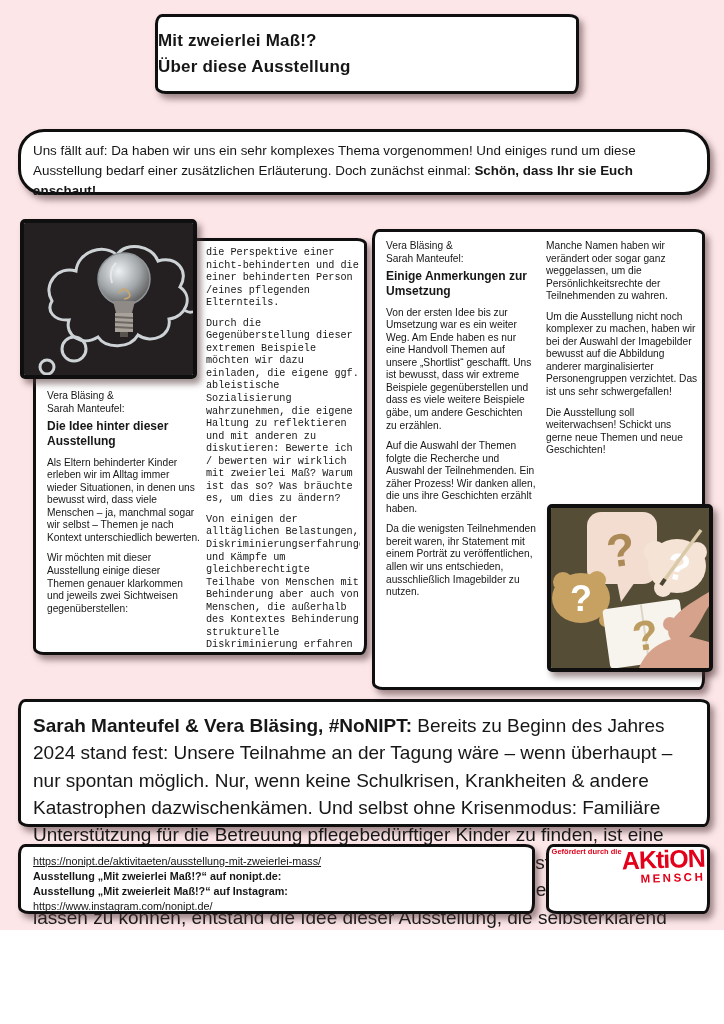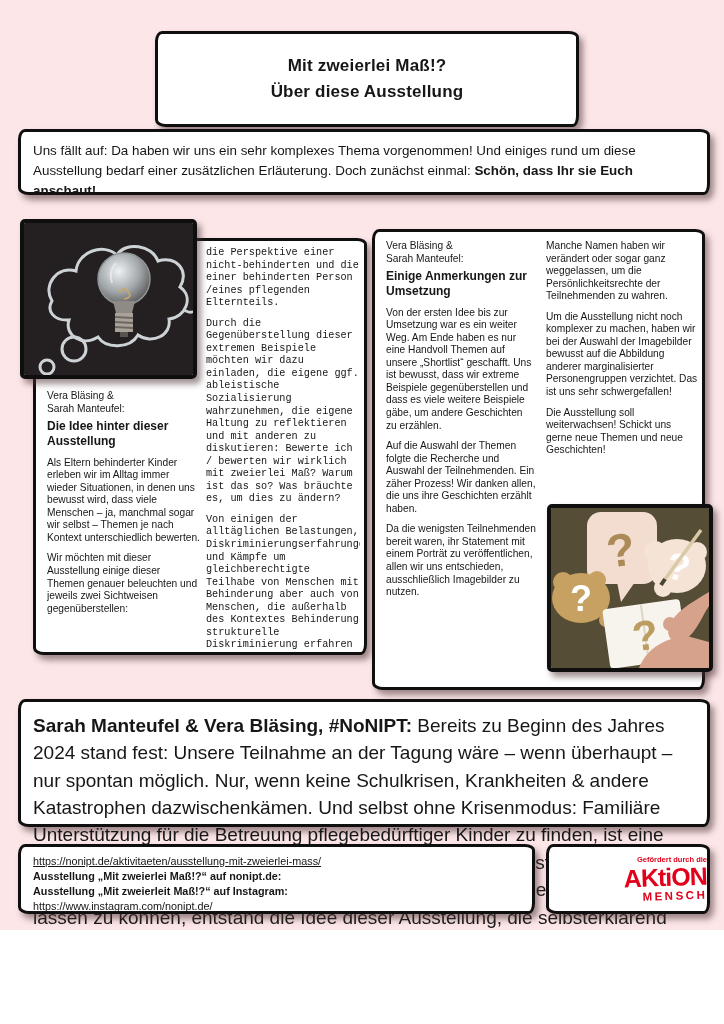--- a/index.html
+++ b/index.html
@@ -9,26 +9,26 @@
     font-family:"Liberation Sans","DejaVu Sans",sans-serif;
     color:#161616;
   }
   .sketch{
     position:absolute; background:#fff; box-sizing:border-box;
     border:3px solid #0f0f0f;
     border-radius:7px 10px 6px 11px / 10px 6px 11px 7px;
     box-shadow:4px 5px 6px rgba(80,52,55,.55);
   }
   
-  .title-box{left:155px; top:31px; width:424px; height:96px;
-    display:flex; flex-direction:column; justify-content:center; align-items:center;}
+  .title-box{left:155px; top:14px; width:424px; height:80px;
+    display:flex; flex-direction:column; justify-content:center; }
   .title-box .t{font-weight:bold; font-size:17px; line-height:1.55; letter-spacing:.2px;}
   
   .intro-box{left:18px; top:129px; width:692px; height:66px; padding:9px 12px;
-    font-size:13.4px; line-height:1.5;}
+    font-size:13.4px; line-height:1.5;border-radius:26px;}
   
   .box-left {left:33px;  top:238px; width:334px; height:417px; z-index:1;}
   .box-right{left:372px; top:229px; width:333px; height:461px; z-index:1;}
   .photo{
     position:absolute; box-sizing:border-box; border:4px solid #0f0f0f;
     border-radius:5px; box-shadow:4px 5px 6px rgba(80,52,55,.55); z-index:3; overflow:hidden;
   }
   .photo-chalk{left:20px; top:219px; width:177px; height:160px;}
   .photo-questions{left:547px; top:504px; width:166px; height:168px;}
   .col{position:absolute; z-index:2; font-size:10.2px; line-height:1.23; overflow:hidden;}
@@ -41,21 +41,21 @@
   .col4{left:546px; top:240px; width:152px; height:262px;}
   
   .statement-box{left:18px; top:699px; width:692px; height:128px; padding:10px 12px;
     font-size:19px; line-height:1.44;}
   
   .links-box{left:18px; top:844px; width:517px; height:70px; padding:7px 12px;
     font-size:10.8px; line-height:1.38;}
   .links-box .url{color:#141414; text-decoration:underline; cursor:pointer;}
   
   .funding-box{left:546px; top:844px; width:164px; height:70px;
-    display:flex; flex-direction:column; align-items:flex-end; justify-content:center;}
+    display:flex; align-items:flex-start; justify-content:center;}
   .funding-label{color:#e2001a; font-size:7.5px; font-weight:bold; margin-bottom:1px;}
   .brand{display:inline-block; transform:rotate(-2deg); color:#e2001a; text-align:right;}
   .brand-top{font-weight:bold; font-size:25px; line-height:1; letter-spacing:-1px; display:block;}
   .brand-bottom{font-weight:bold; font-size:11.5px; letter-spacing:2.5px; line-height:1; display:block; margin-top:1px;}
   
   .footer-strip{position:absolute; left:0; top:930px; width:724px; height:94px; background:#ffffff;}
 </style>
 </head>
 <body>
 
@@ -143,21 +143,21 @@
         <circle cx="119" cy="116" r="7"></circle>
       </g>
     </svg>
   </div>
 
   <div class="col col1">
     <p class="authors">Vera Bläsing &amp;</p>
     <p class="authors">Sarah Manteufel:</p>
     <h3>Die Idee hinter dieser Ausstellung</h3>
     <p>Als Eltern behinderter Kinder erleben wir im Alltag immer wieder Situationen, in denen uns bewusst wird, dass viele Menschen – ja, manchmal sogar wir selbst – Themen je nach Kontext unterschiedlich bewerten.</p>
-    <p>Wir möchten mit dieser Ausstellung einige dieser Themen genauer beleuchten und jeweils zwei Sichtweisen gegenüberstellen:</p>
+    <p>Wir möchten mit dieser Ausstellung einige dieser Themen genauer klarkommen und jeweils zwei Sichtweisen gegenüberstellen:</p>
   </div>
 
   <div class="col col2">
     <p>die Perspektive einer nicht-behinderten und die einer behinderten Person /eines pflegenden Elternteils.</p>
     <p>Durch die Gegenüberstellung dieser extremen Beispiele möchten wir dazu einladen, die eigene ggf. ableistische Sozialisierung wahrzunehmen, die eigene Haltung zu reflektieren und mit anderen zu diskutieren: Bewerte ich / bewerten wir wirklich mit zweierlei Maß? Warum ist das so? Was bräuchte es, um dies zu ändern?</p>
     <p>Von einigen der alltäglichen Belastungen, Diskriminierungserfahrungen und Kämpfe um gleichberechtigte Teilhabe von Menschen mit Behinderung aber auch von Menschen, die außerhalb des Kontextes Behinderung strukturelle Diskriminierung erfahren haben, möchten wir euch in dieser Ausstellung erzählen.</p>
   </div>
 
   <div class="col col3">
     <p class="authors">Vera Bläsing &amp;</p>

